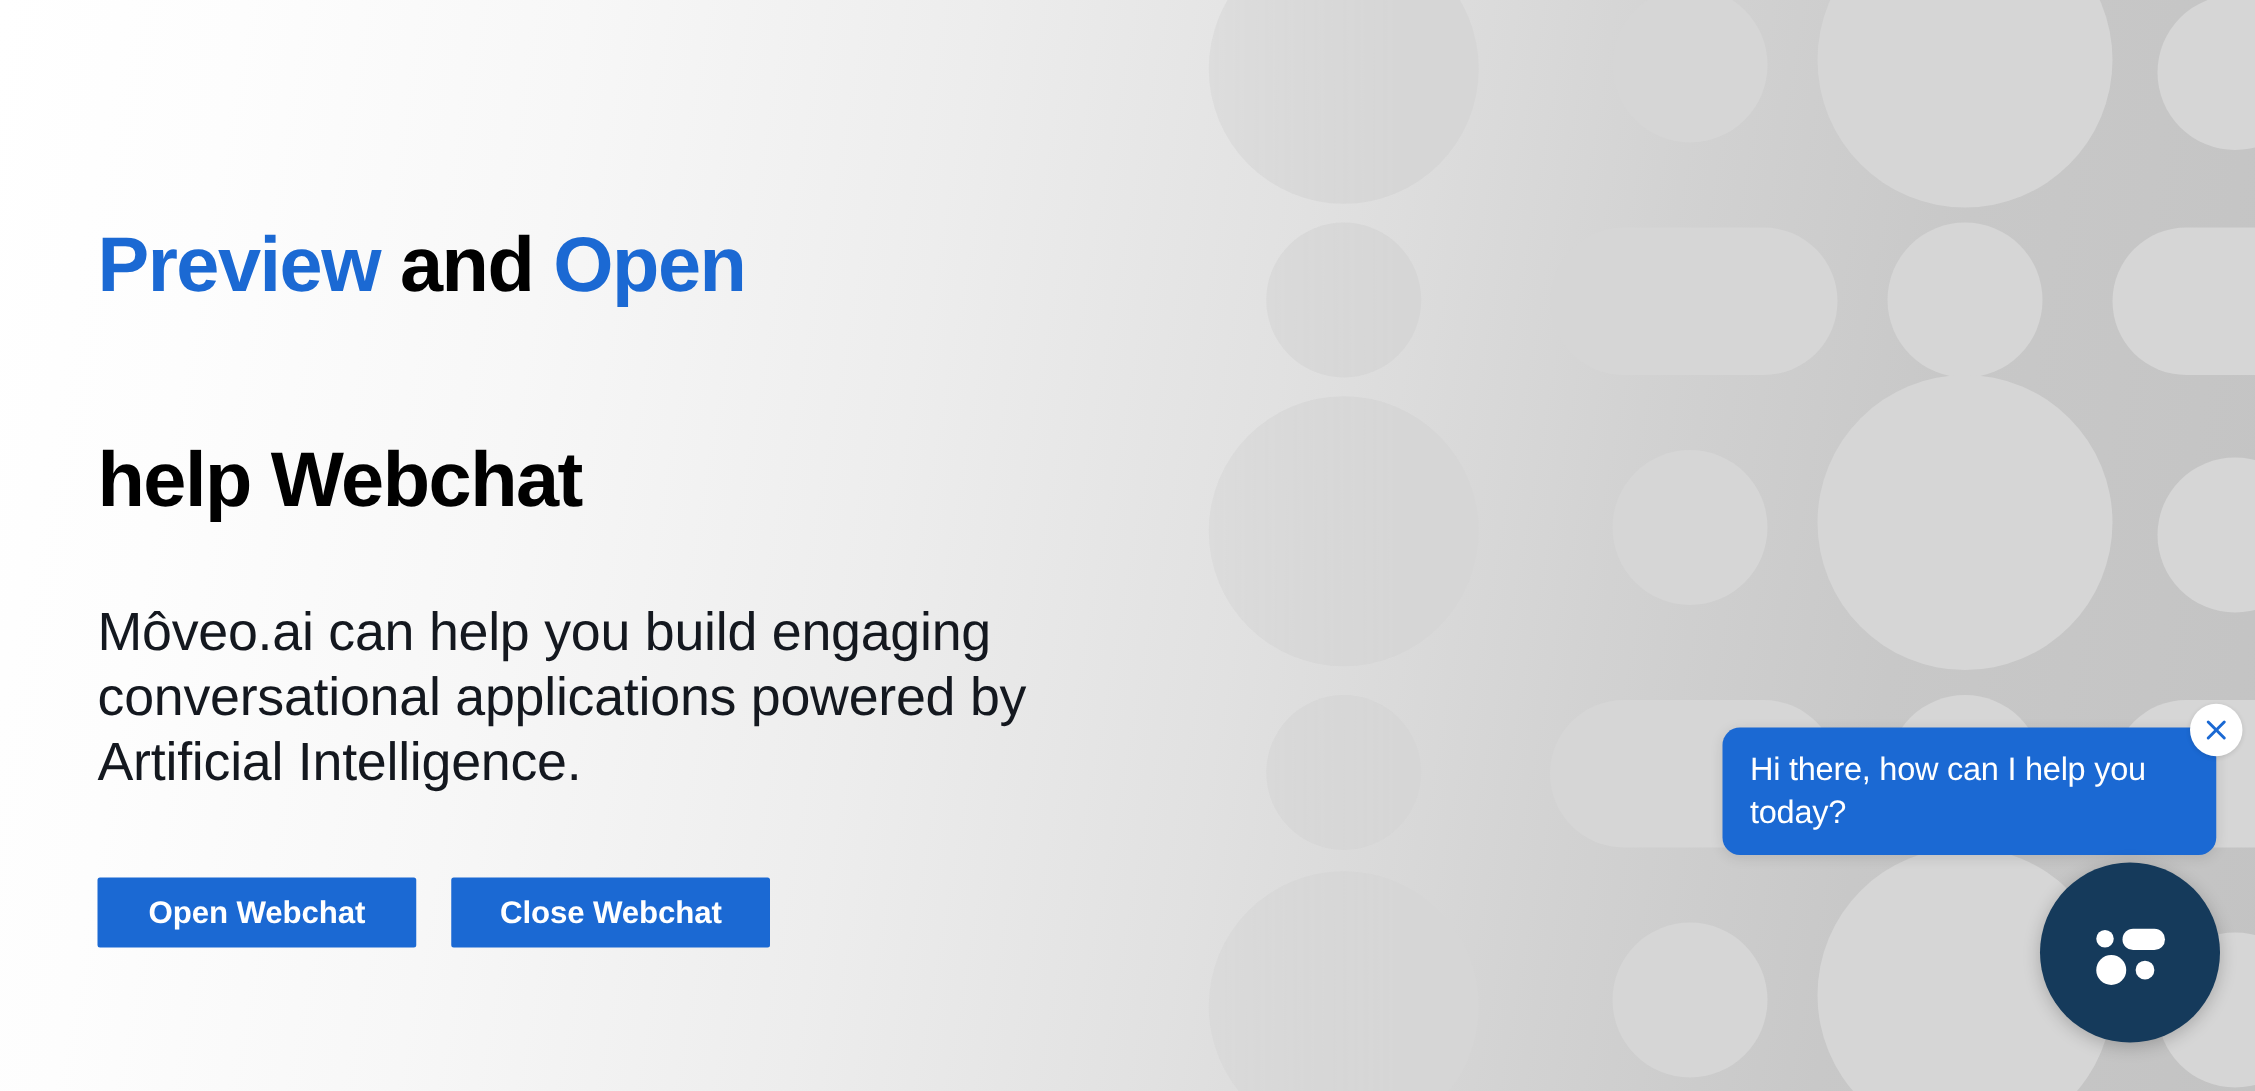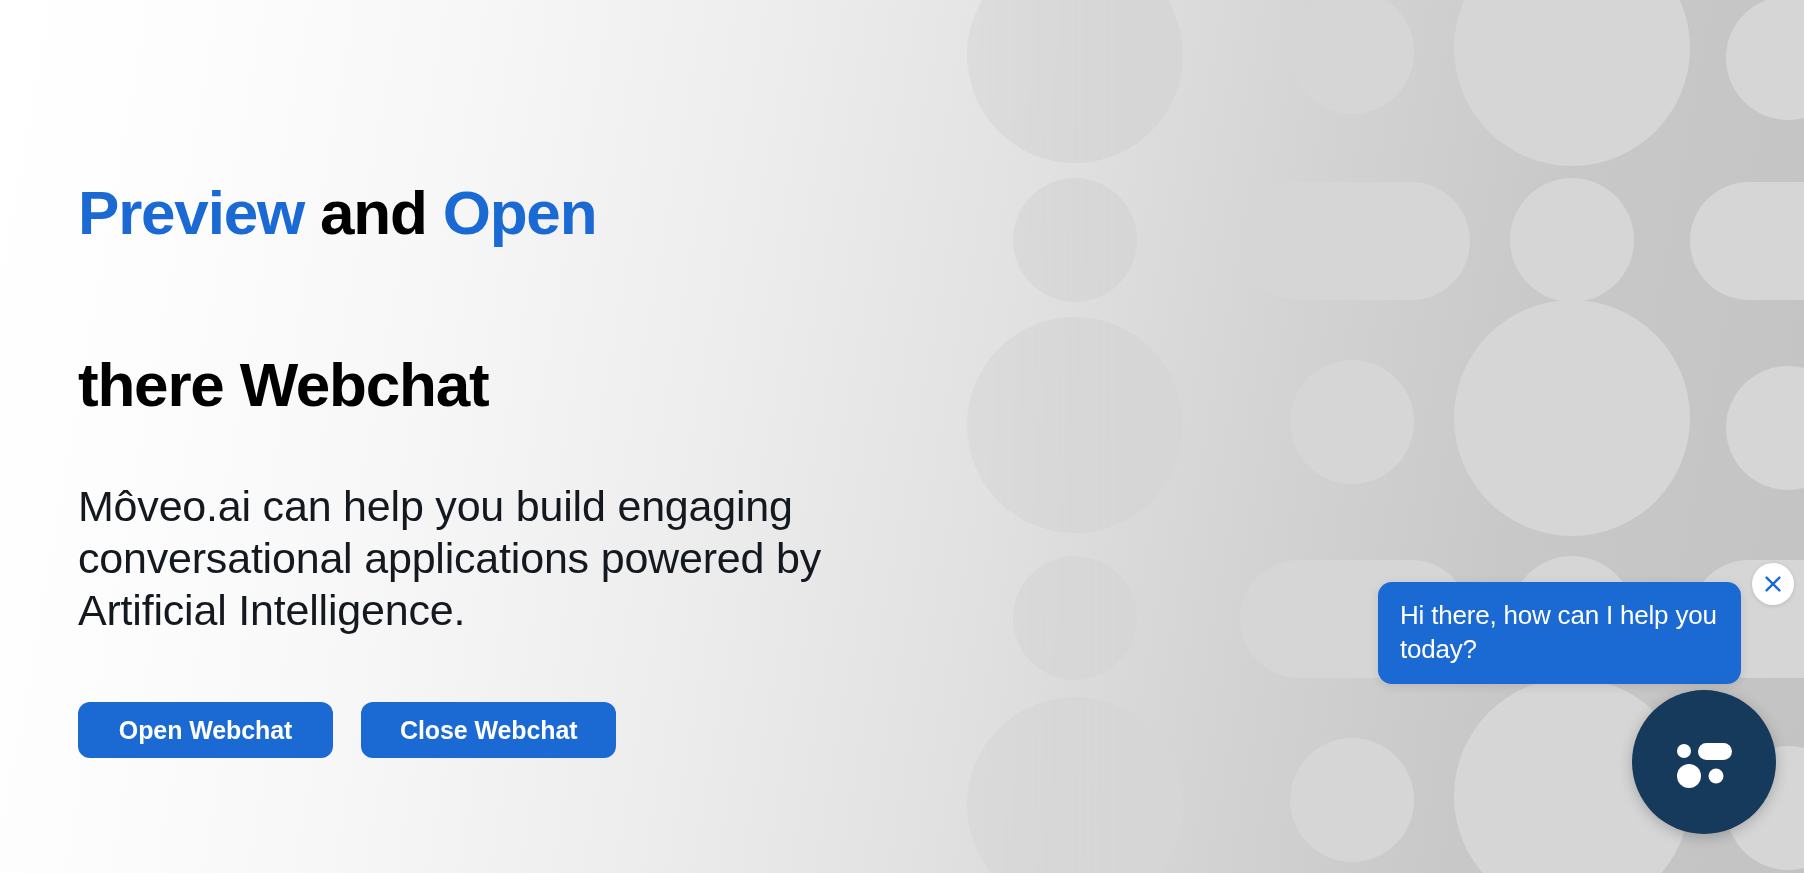--- a/index.html
+++ b/index.html
@@ -67,41 +67,41 @@
     margin-top: 66px;
     display: flex;
     gap: 28px;
     align-items: center;
   }
 
   .btn {
     background: #1b69d3;
     color: #ffffff;
     border: none;
-    border-radius: 12px;
+    border-radius: 2px;
     font-family: "Liberation Sans", sans-serif;
     font-size: 25px;
     font-weight: 700;
     letter-spacing: -0.1px;
     padding: 0 39px;
     height: 56px;
     min-width: 255px;
     cursor: pointer;
     line-height: 56px;
     text-align: center;
   }
 
   
   .widget { position: absolute; z-index: 10; }
 
   .greeting-bubble {
     position: absolute;
     left: 1378px;
     top: 582px;
-    width: 363px;
+    width: 395px;
     background: #1b69d3;
     color: #ffffff;
     border-radius: 14px;
     padding: 16px 22px 18px 22px;
     font-size: 26px;
     line-height: 34px;
     font-weight: 400;
     letter-spacing: -0.2px;
     box-shadow: 0 2px 10px rgba(0,0,0,0.10);
     cursor: pointer;
@@ -182,21 +182,21 @@
     <circle cx="1352" cy="800" r="62"></circle>
     <circle cx="1572" cy="796" r="118"></circle>
     <circle cx="1788" cy="808" r="62"></circle>
   </g>
 </svg>
 
 <div class="hero">
 
   <h1 class="hero-title">
     <span class="accent">Preview</span><span> and </span><span class="accent">Open</span><br>
-    <span>there Webchat</span>
+    <span>help Webchat</span>
   </h1>
 
   <p class="hero-sub">Môveo.ai can help you build engaging conversational applications powered by Artificial Intelligence.</p>
 
   <div class="hero-actions">
     <button class="btn">Open Webchat</button>
     <button class="btn">Close Webchat</button>
   </div>
 
 </div>

